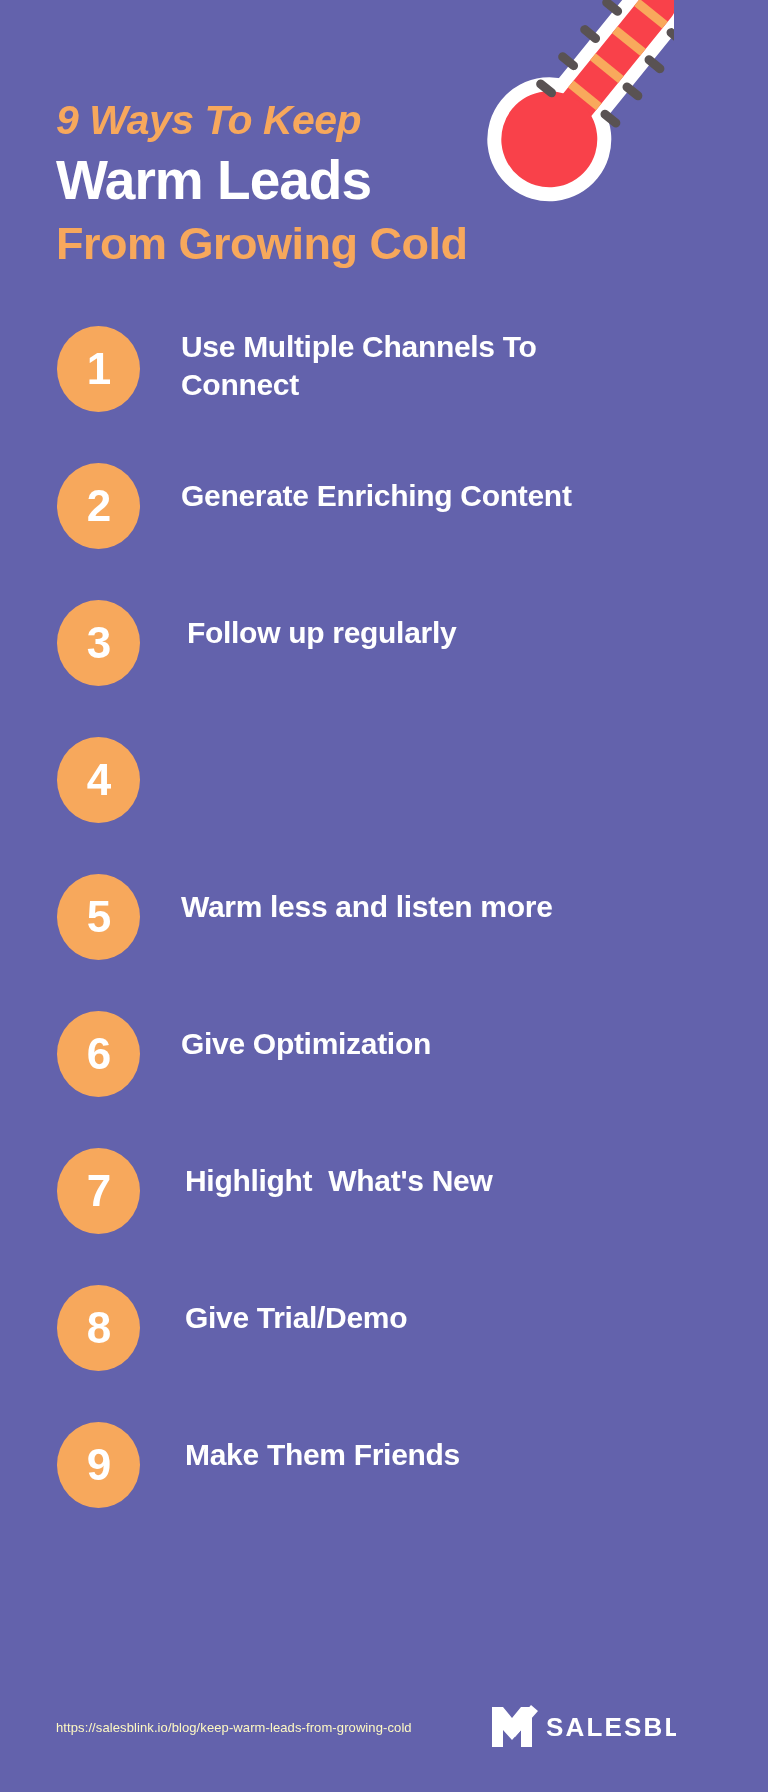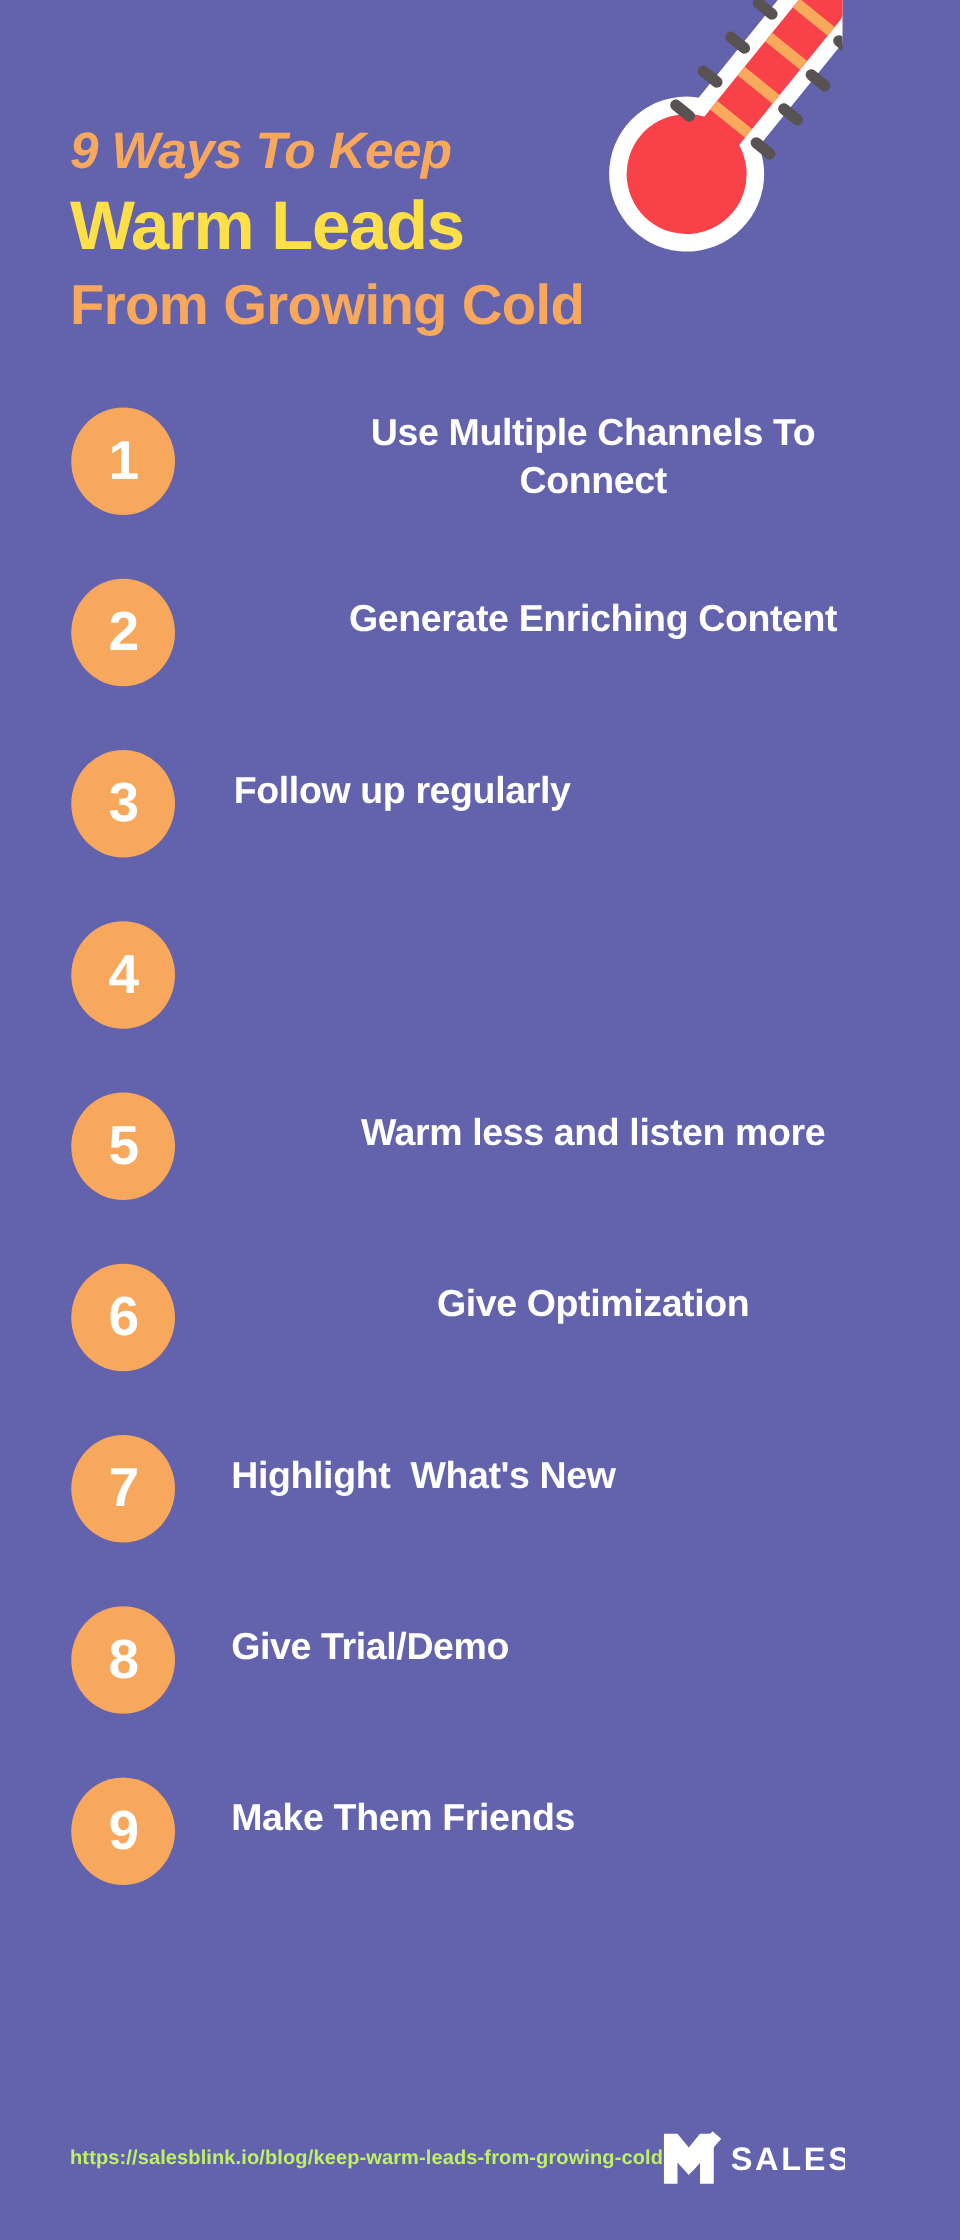--- a/index.html
+++ b/index.html
@@ -50,21 +50,21 @@
   .title-l1 {
     font-size: 41px;
     font-weight: 700;
     color: #f7a85c;
     font-style: italic;
     margin-bottom: 12px;
   }
   .title-l2 {
     font-size: 55px;
     font-weight: 700;
-    color: #fde047;
+    color: #ffffff;
     margin-bottom: 13px;
     letter-spacing: -1px;
   }
   .title-l3 {
     font-size: 45px;
     font-weight: 700;
     color: #f7a85c;
     letter-spacing: -0.5px;
   }
 
@@ -101,41 +101,41 @@
   .item-text {
     flex: 1 1 auto;
     color: #ffffff;
     font-size: 30px;
     font-weight: 700;
     line-height: 1.28;
     padding-top: 22px;
     white-space: pre-wrap;
     letter-spacing: -0.3px;
   }
-  .item-text.indent-a { padding-left: 41px; text-align: center; }
+  .item-text.indent-a { padding-left: 41px; }
   .item-text.indent-b { padding-left: 45px; }
   .item-text.indent-c { padding-left: 47px; }
 
   .list-item[data-row="1"] .item-text { padding-top: 10px; }
 
   
   .footer {
     position: absolute;
     left: 0;
     bottom: 34px;
     width: 768px;
     height: 62px;
     display: flex;
     align-items: center;
     padding: 0 34px 0 56px;
   }
   .footer-url {
-    color: #bef264;
-    font-size: 16px;
-    font-weight: 700;
+    color: #fef9c3;
+    font-size: 13px;
+    font-weight: 400;
     letter-spacing: 0.1px;
     white-space: nowrap;
   }
   .brand {
     margin-left: auto;
     display: flex;
     align-items: center;
     gap: 8px;
   }
   .brand-mark { width: 46px; height: 44px; display: block; }

